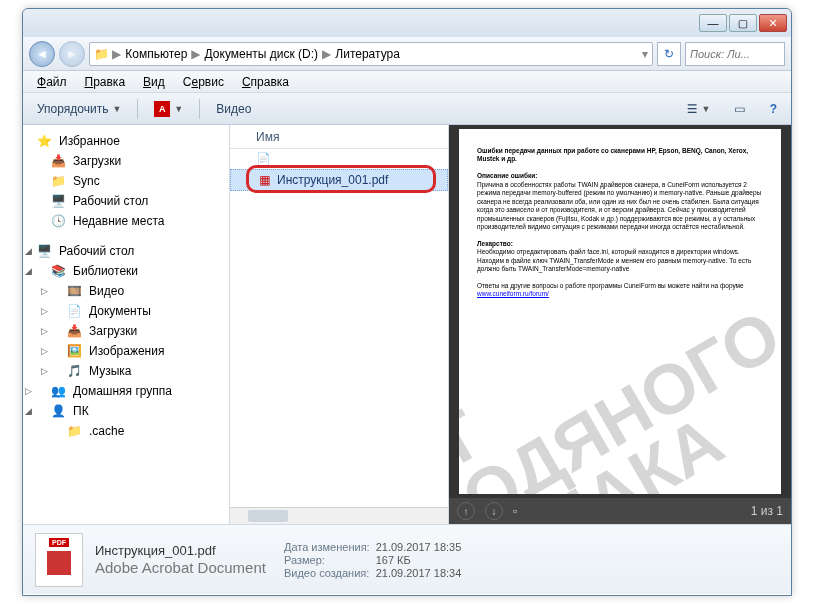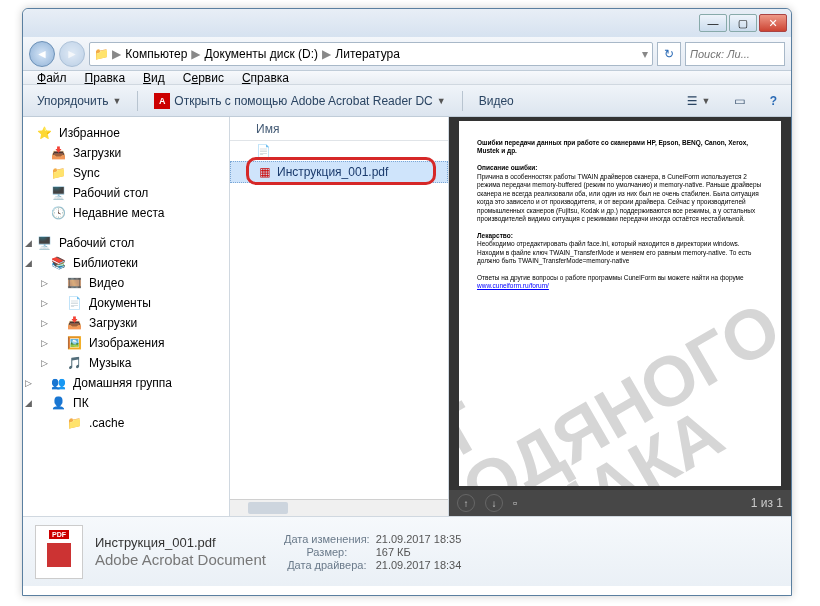--- a/index.html
+++ b/index.html
@@ -8,21 +8,21 @@
 .titlebar { height: 28px; background: linear-gradient(#e8eef6,#d6e2f0); border-radius: 6px 6px 0 0; display: flex; align-items: center; justify-content: flex-end; padding: 0 4px; }
 .winbtn { width: 28px; height: 18px; margin-left: 2px; border: 1px solid #8aa; border-radius: 2px; background: linear-gradient(#eef4fb,#cbdced); display: flex; align-items: center; justify-content: center; font-size: 11px; }
 .winbtn.close { background: linear-gradient(#e98,#c43); color: #fff; border-color: #a44; }
 .addrbar { height: 34px; background: linear-gradient(#f4f7fb,#e2e9f2); border-bottom: 1px solid #c0ccd8; display: flex; align-items: center; padding: 0 6px; gap: 4px; }
 .navbtn { width: 26px; height: 26px; border-radius: 50%; background: radial-gradient(#d5e5f7,#8fb1d6); border: 1px solid #6b90b7; display: flex; align-items: center; justify-content: center; color: #fff; font-size: 12px; }
 .breadcrumb { flex: 1; height: 24px; background: #fff; border: 1px solid #a8b8c8; border-radius: 2px; display: flex; align-items: center; padding: 0 4px; font-size: 12px; gap: 2px; }
 .bcitem { padding: 0 2px; }
 .bcsep { color: #888; }
 .refreshbtn { width: 24px; height: 24px; border: 1px solid #a8b8c8; background: #fff; display: flex; align-items: center; justify-content: center; color: #2a6ab5; font-size: 12px; }
 .searchbox { width: 100px; height: 24px; border: 1px solid #a8b8c8; background: #fff; font-size: 11px; color: #999; padding: 0 4px; font-style: italic; }
-.menubar { height: 14px; background: linear-gradient(#f7f9fc,#e8edf3); border-bottom: 1px solid #d0d8e0; display: flex; align-items: center; padding: 0 6px; font-size: 12px; gap: 2px; }
+.menubar { height: 22px; background: linear-gradient(#f7f9fc,#e8edf3); border-bottom: 1px solid #d0d8e0; display: flex; align-items: center; padding: 0 6px; font-size: 12px; gap: 2px; }
 .menuitem { padding: 2px 8px; }
 .menuitem u { text-decoration: underline; }
 .toolbar { height: 32px; background: linear-gradient(#f0f4f9,#dce5ef); border-bottom: 1px solid #c0ccd8; display: flex; align-items: center; padding: 0 6px; font-size: 12px; gap: 8px; color: #2a4462; }
 .toolitem { padding: 4px 8px; display: flex; align-items: center; gap: 4px; }
 .toolsep { width: 1px; height: 20px; background: #b8c4d0; }
 .dropdown { font-size: 9px; color: #555; }
 .body { display: flex; height: 399px; }
 .nav { width: 207px; border-right: 1px solid #d0d8e0; overflow: hidden; padding: 6px 0; font-size: 12px; }
 .navitem { padding: 2px 6px 2px 28px; display: flex; align-items: center; gap: 6px; white-space: nowrap; position: relative; }
 .navitem.header { font-weight: normal; padding-left: 14px; }
@@ -44,21 +44,21 @@
 .previewbar .spacer { flex: 1; }
 .pvicon { width: 18px; height: 18px; border: 1px solid #666; border-radius: 50%; display: flex; align-items: center; justify-content: center; font-size: 10px; }
 .details { height: 70px; border-top: 1px solid #d0d8e0; background: linear-gradient(#f6f9fc,#eaf0f6); display: flex; align-items: center; padding: 6px 12px; gap: 12px; font-size: 11px; }
 .pdficon { width: 48px; height: 54px; background: #fff; border: 1px solid #ccc; display: flex; flex-direction: column; align-items: center; justify-content: flex-start; font-size: 8px; padding-top: 2px; }
 .pdficon .bar { background: #c00; color: #fff; font-size: 7px; padding: 1px 3px; margin-top: 2px; font-weight: bold; }
 .pdficon .logo { width: 24px; height: 24px; background: #c33; margin-top: 4px; }
 .detailtext { display: flex; flex-direction: column; gap: 1px; }
 .detailtext .fname { font-size: 13px; color: #333; }
 .detailtext .ftype { font-size: 15px; color: #777; }
 .detailmeta { display: grid; grid-template-columns: auto auto; gap: 1px 6px; font-size: 11px; color: #555; margin-left: 6px; }
-.detailmeta .lbl { text-align: center; color: #6a7a8a; }
+.detailmeta .lbl { text-align: left; color: #6a7a8a; }
 .acro-icon { width: 16px; height: 16px; background: #c00; color: #fff; font-size: 9px; display: flex; align-items: center; justify-content: center; font-weight: bold; }
 </style>
 </head>
 <body>
 
 <div class="window">
 
   <div class="titlebar">
     <div class="winbtn">—</div>
     <div class="winbtn">▢</div>
@@ -92,21 +92,20 @@
   </div>
 
   <div class="toolbar">
     <div class="toolitem">
       <span>Упорядочить</span>
       <span class="dropdown">▼</span>
     </div>
     <div class="toolsep"></div>
     <div class="toolitem">
       <span class="acro-icon">A</span>
-      <span>Открыть с помощью Adobe Acrobat Reader DC</span>
       <span class="dropdown">▼</span>
     </div>
     <div class="toolsep"></div>
     <div class="toolitem">
       <span>Видео</span>
     </div>
     <div style="flex:1"></div>
     <div class="toolitem">☰ <span class="dropdown">▼</span></div>
     <div class="toolitem">▭</div>
     <div class="toolitem" style="color:#2a6ab5;font-weight:bold">?</div>
@@ -231,18 +230,18 @@
     </div>
     <div class="detailtext">
       <div class="fname">Инструкция_001.pdf</div>
       <div class="ftype">Adobe Acrobat Document</div>
     </div>
     <div class="detailmeta">
       <span class="lbl">Дата изменения:</span>
       <span>21.09.2017 18:35</span>
       <span class="lbl">Размер:</span>
       <span>167 КБ</span>
-      <span class="lbl">Дата драйвера:</span>
+      <span class="lbl">Видео создания:</span>
       <span>21.09.2017 18:34</span>
     </div>
   </div>
 
 </div>
 
 </body></html>

